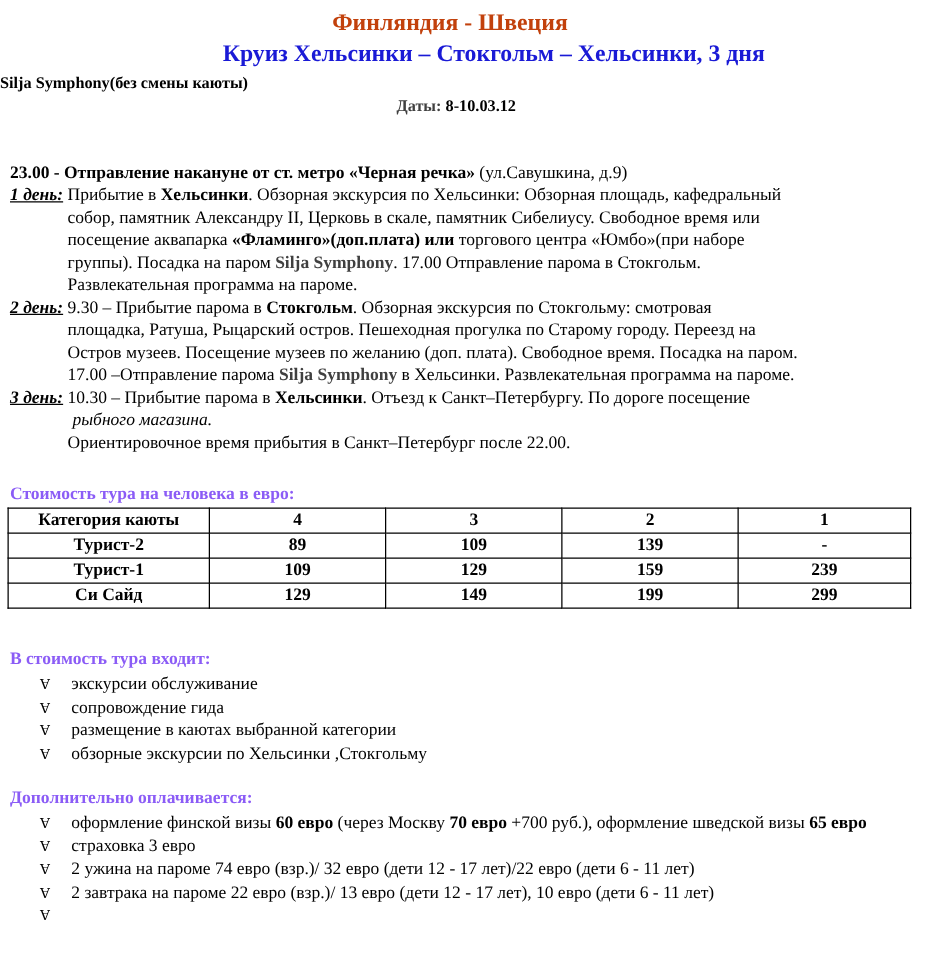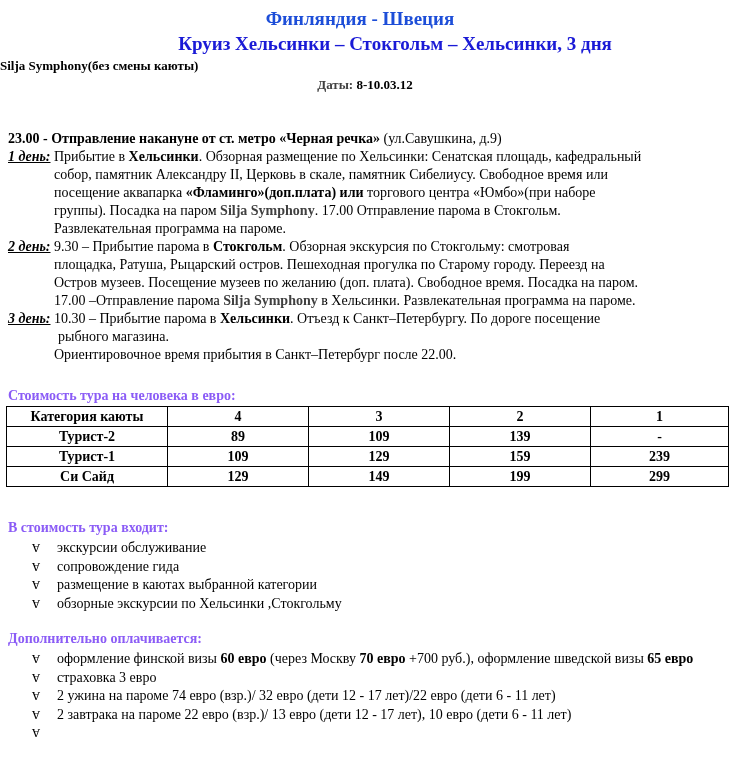--- a/index.html
+++ b/index.html
@@ -5,33 +5,33 @@
   html, body { margin: 0; padding: 0; background: #ffffff; }
   body {
     width: 742px; height: 777px; overflow: hidden; position: relative;
     font-family: "Liberation Serif", "DejaVu Serif", serif;
     color: #000; font-size: 14px;
   }
   .blue { color: #404040; }
   .b { font-weight: bold; }
 
   .title1 { position: absolute; top: 8px; left: 0; width: 720px; text-align: center;
-            font-size: 19px; font-weight: bold; color: #1d4ed8; }
+            font-size: 19px; font-weight: bold; color: #c2410c; }
   .title2 { position: absolute; top: 33px; left: 0; width: 790px; text-align: center;
             font-size: 19px; font-weight: bold; color: #1a1ad6; }
   .title3 { position: absolute; top: 58px; left: 0; width: 730px; 
             font-size: 13px; font-weight: bold; }
   .title4 { position: absolute; top: 77px; left: 0; width: 730px; text-align: center;
             font-size: 13px; font-weight: bold; }
 
   .program { position: absolute; top: 130px; left: 8px; width: 730px; font-size: 14px; line-height: 18px; }
   .program .row { position: relative; }
   .program .daylabel { font-weight: bold; font-style: italic; text-decoration: underline; }
   .program .indent { padding-left: 46px; }
-  .program .indent2 { padding-left: 50px; }
+  .program .indent2 { padding-left: 50px; font-style: italic; }
 
   .section-title { position: absolute; left: 8px; font-size: 14px; font-weight: bold; color: #8b5cf6; }
 
   table.prices { position: absolute; top: 406px; left: 6px; width: 723px; border-collapse: collapse;
                  font-size: 14px; font-weight: bold; }
   table.prices td { border: 1px solid #000; text-align: center; height: 19px; padding: 0; line-height: 18px; }
   table.prices td.c0 { width: 160px; }
   table.prices td.c1 { width: 140px; }
   table.prices td.c2 { width: 140px; }
   table.prices td.c3 { width: 140px; }
@@ -50,21 +50,21 @@
 <div class="title4">
   <span class="blue">Даты:</span><span> 8-10.03.12</span>
 </div>
 
 <div class="program">
   <div class="row">
     <span class="b">23.00 - </span><span class="b">Отправление накануне от ст. метро «Черная речка»</span><span> (ул.Савушкина, д.9)</span>
   </div>
 
   <div>
-    <div class="row"><span class="daylabel">1 день:</span><span> Прибытие в </span><span class="b">Хельсинки</span><span>. Обзорная размещение по Хельсинки: Сенатская площадь, кафедральный</span></div>
+    <div class="row"><span class="daylabel">1 день:</span><span> Прибытие в </span><span class="b">Хельсинки</span><span>. Обзорная экскурсия по Хельсинки: Обзорная площадь, кафедральный</span></div>
     <div class="row indent">собор, памятник Александру II, Церковь в скале, памятник Сибелиусу. Свободное время или</div>
     <div class="row indent"><span>посещение аквапарка </span><span class="b">«Фламинго»(доп.плата) или</span><span> торгового центра «Юмбо»(при наборе</span></div>
     <div class="row indent"><span>группы). Посадка на паром </span><span class="b blue">Silja Symphony</span><span>. 17.00 Отправление парома в Стокгольм.</span></div>
     <div class="row indent">Развлекательная программа на пароме.</div>
   </div>
 
   <div>
     <div class="row"><span class="daylabel">2 день:</span><span> 9.30 – Прибытие парома в </span><span class="b">Стокгольм</span><span>. Обзорная экскурсия по Стокгольму: смотровая</span></div>
     <div class="row indent">площадка, Ратуша, Рыцарский остров. Пешеходная прогулка по Старому городу. Переезд на</div>
     <div class="row indent">Остров музеев. Посещение музеев по желанию (доп. плата). Свободное время. Посадка на паром.</div>

